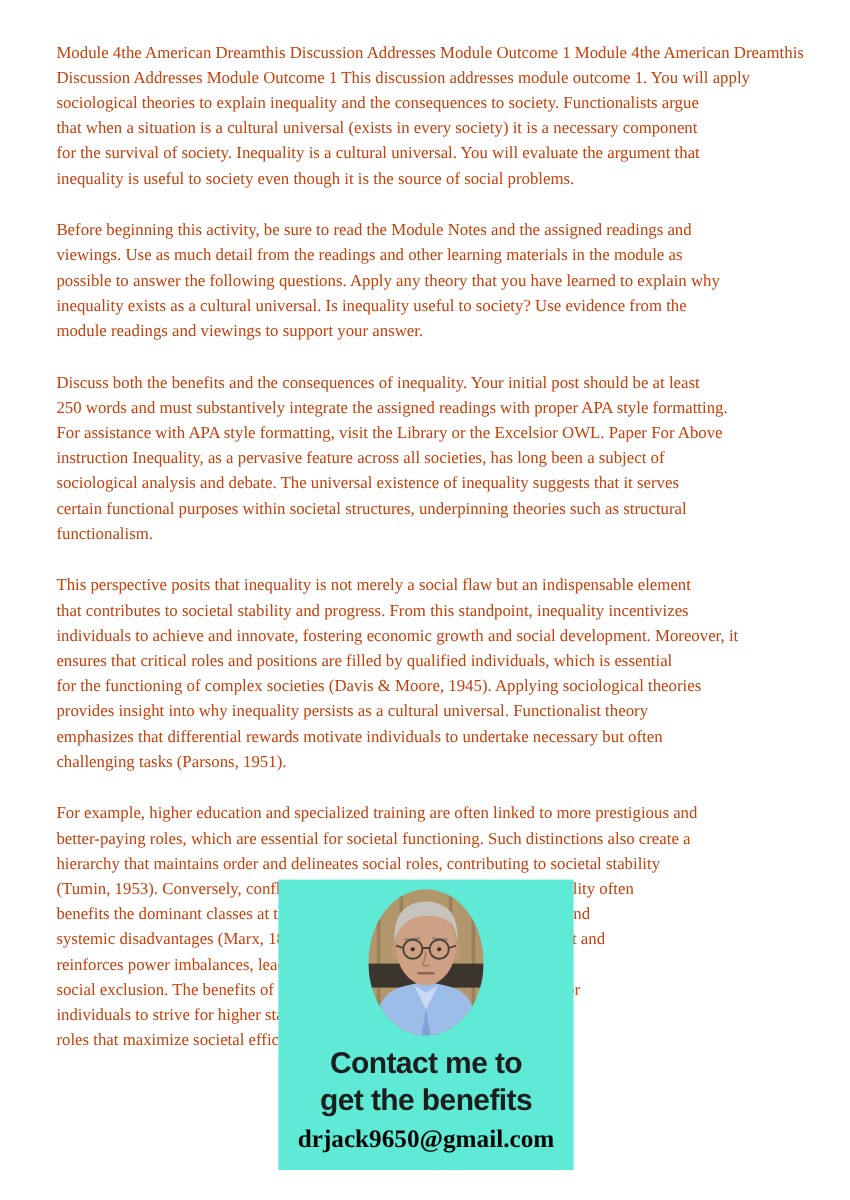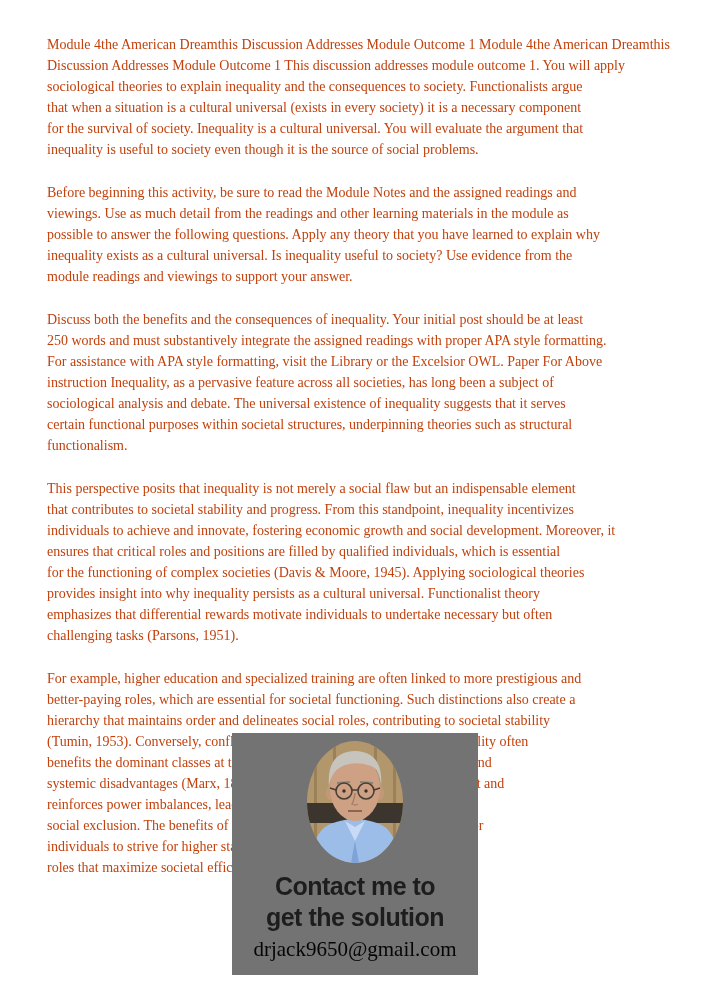--- a/index.html
+++ b/index.html
@@ -46,21 +46,21 @@
     font-family: "Liberation Sans", "DejaVu Sans", sans-serif;
     font-weight: bold;
     font-size: 25px;
     line-height: 31px;
     letter-spacing: -0.5px;
     margin-top: 0;
   }
   .contact-line.first { margin-top: 8px; }
   .contact-email {
     font-family: "Liberation Serif", "DejaVu Serif", serif;
-    font-weight: normal;
+    font-weight: bold;
     font-size: 21px;
     line-height: 26px;
     margin-top: 3px;
   }
 </style>
 </head>
 <body>
 
 <div class="page">
 
@@ -96,21 +96,21 @@
 hierarchy that maintains order and delineates social roles, contributing to societal stability
 (Tumin, 1953). Conversely, conflict theory critiques this, arguing that inequality often
 benefits the dominant classes at the expense of others, driving stratification and
 systemic disadvantages (Marx, 1848). It posits inequality fuels social conflict and
 reinforces power imbalances, leading to poverty, discrimination, and
 social exclusion. The benefits of inequality include innovation, motivation for
 individuals to strive for higher status, and the allocation of talent to
 roles that maximize societal efficiency.</p>
   </div>
 
-  <div class="overlay" style="background-color: #737373;">
+  <div class="overlay" style="background-color: #5eead4;">
 
     <div class="photo">
       <svg width="96" height="122" viewBox="0 0 96 122">
         <defs>
           <clipPath id="ovalClip">
               <ellipse cx="48" cy="61" rx="48" ry="61"></ellipse>
             </clipPath>
         </defs>
         <g clip-path="url(#ovalClip)">
 
@@ -148,18 +148,18 @@
           <circle cx="59" cy="50" r="1.7" fill="#3a2f28"></circle>
 
           <path d="M 48 52 Q 47 60 45 63 Q 48 65 51 63" fill="none" stroke="#a97f63" stroke-width="1.5"></path>
           <line x1="41" y1="70" x2="55" y2="70" stroke="#8d6450" stroke-width="2"></line>
         </g>
       </svg>
     </div>
 
     <div class="contact-line first" style="color: rgb(29, 29, 29);">Contact me to</div>
 
-    <div class="contact-line" style="color: rgb(29, 29, 29);">get the solution</div>
+    <div class="contact-line" style="color: rgb(29, 29, 29);">get the benefits</div>
 
     <div class="contact-email" style="color: rgb(5, 5, 5);">drjack9650@gmail.com</div>
   </div>
 
 </div>
 
 </body></html>

